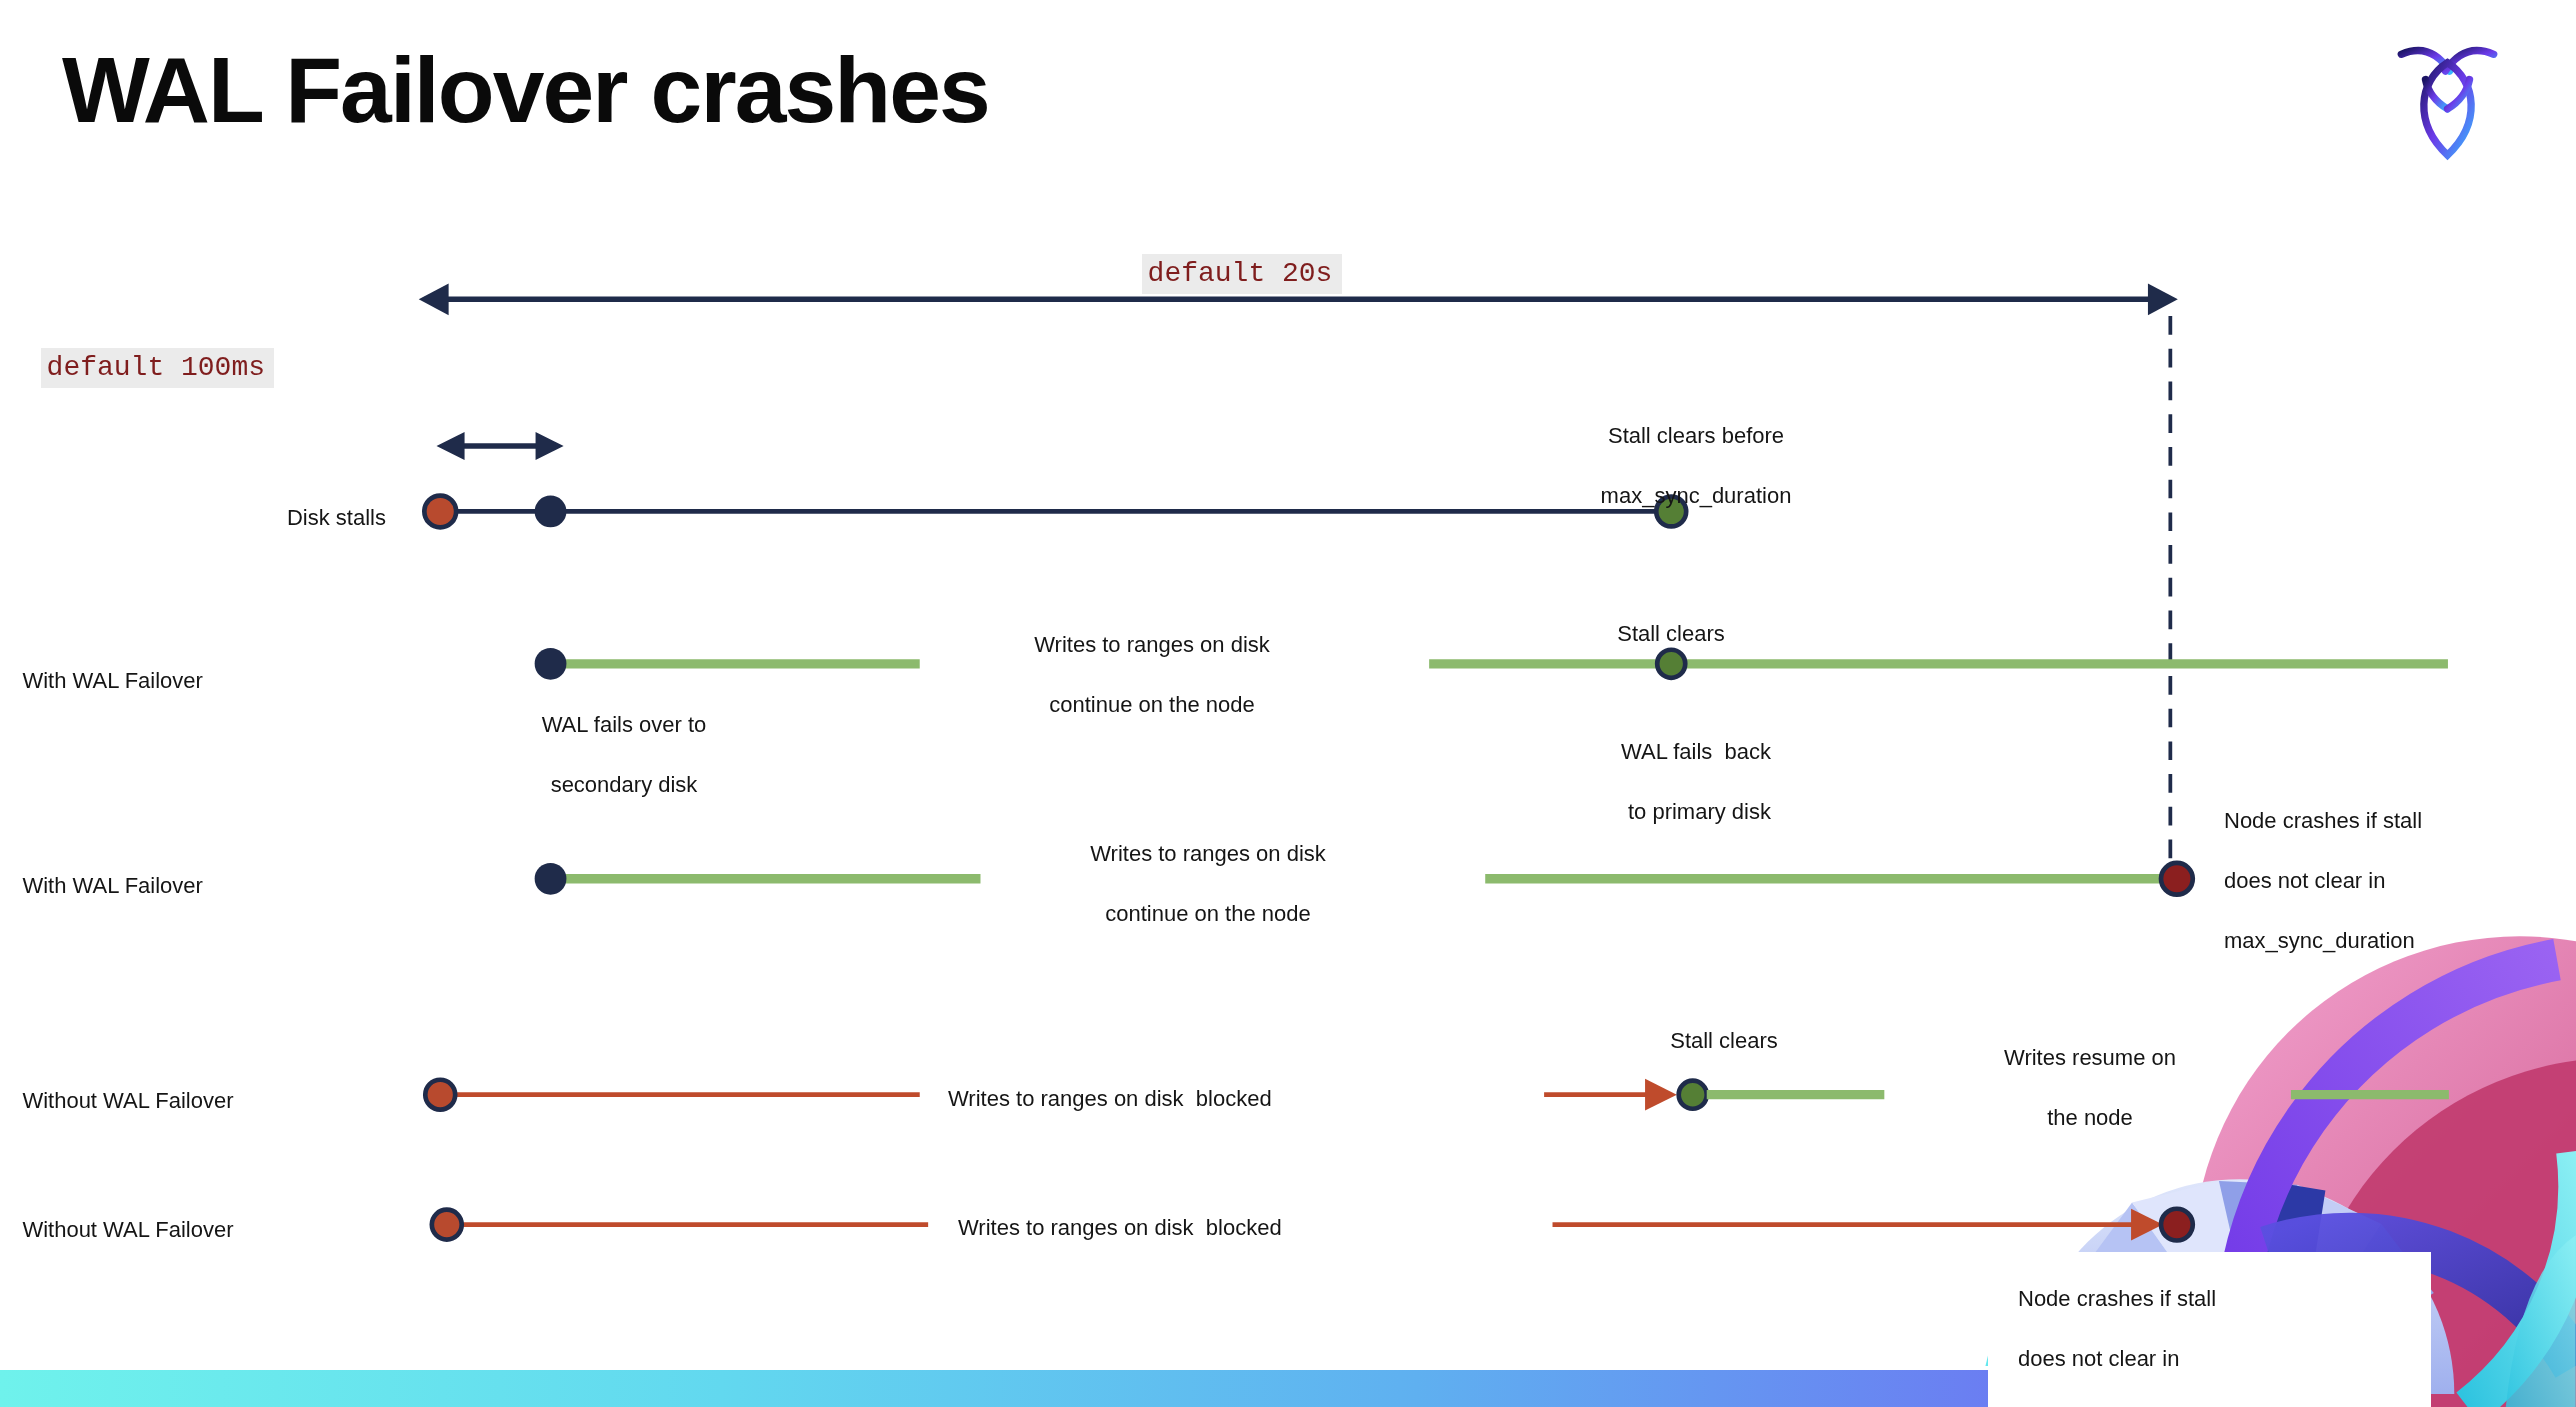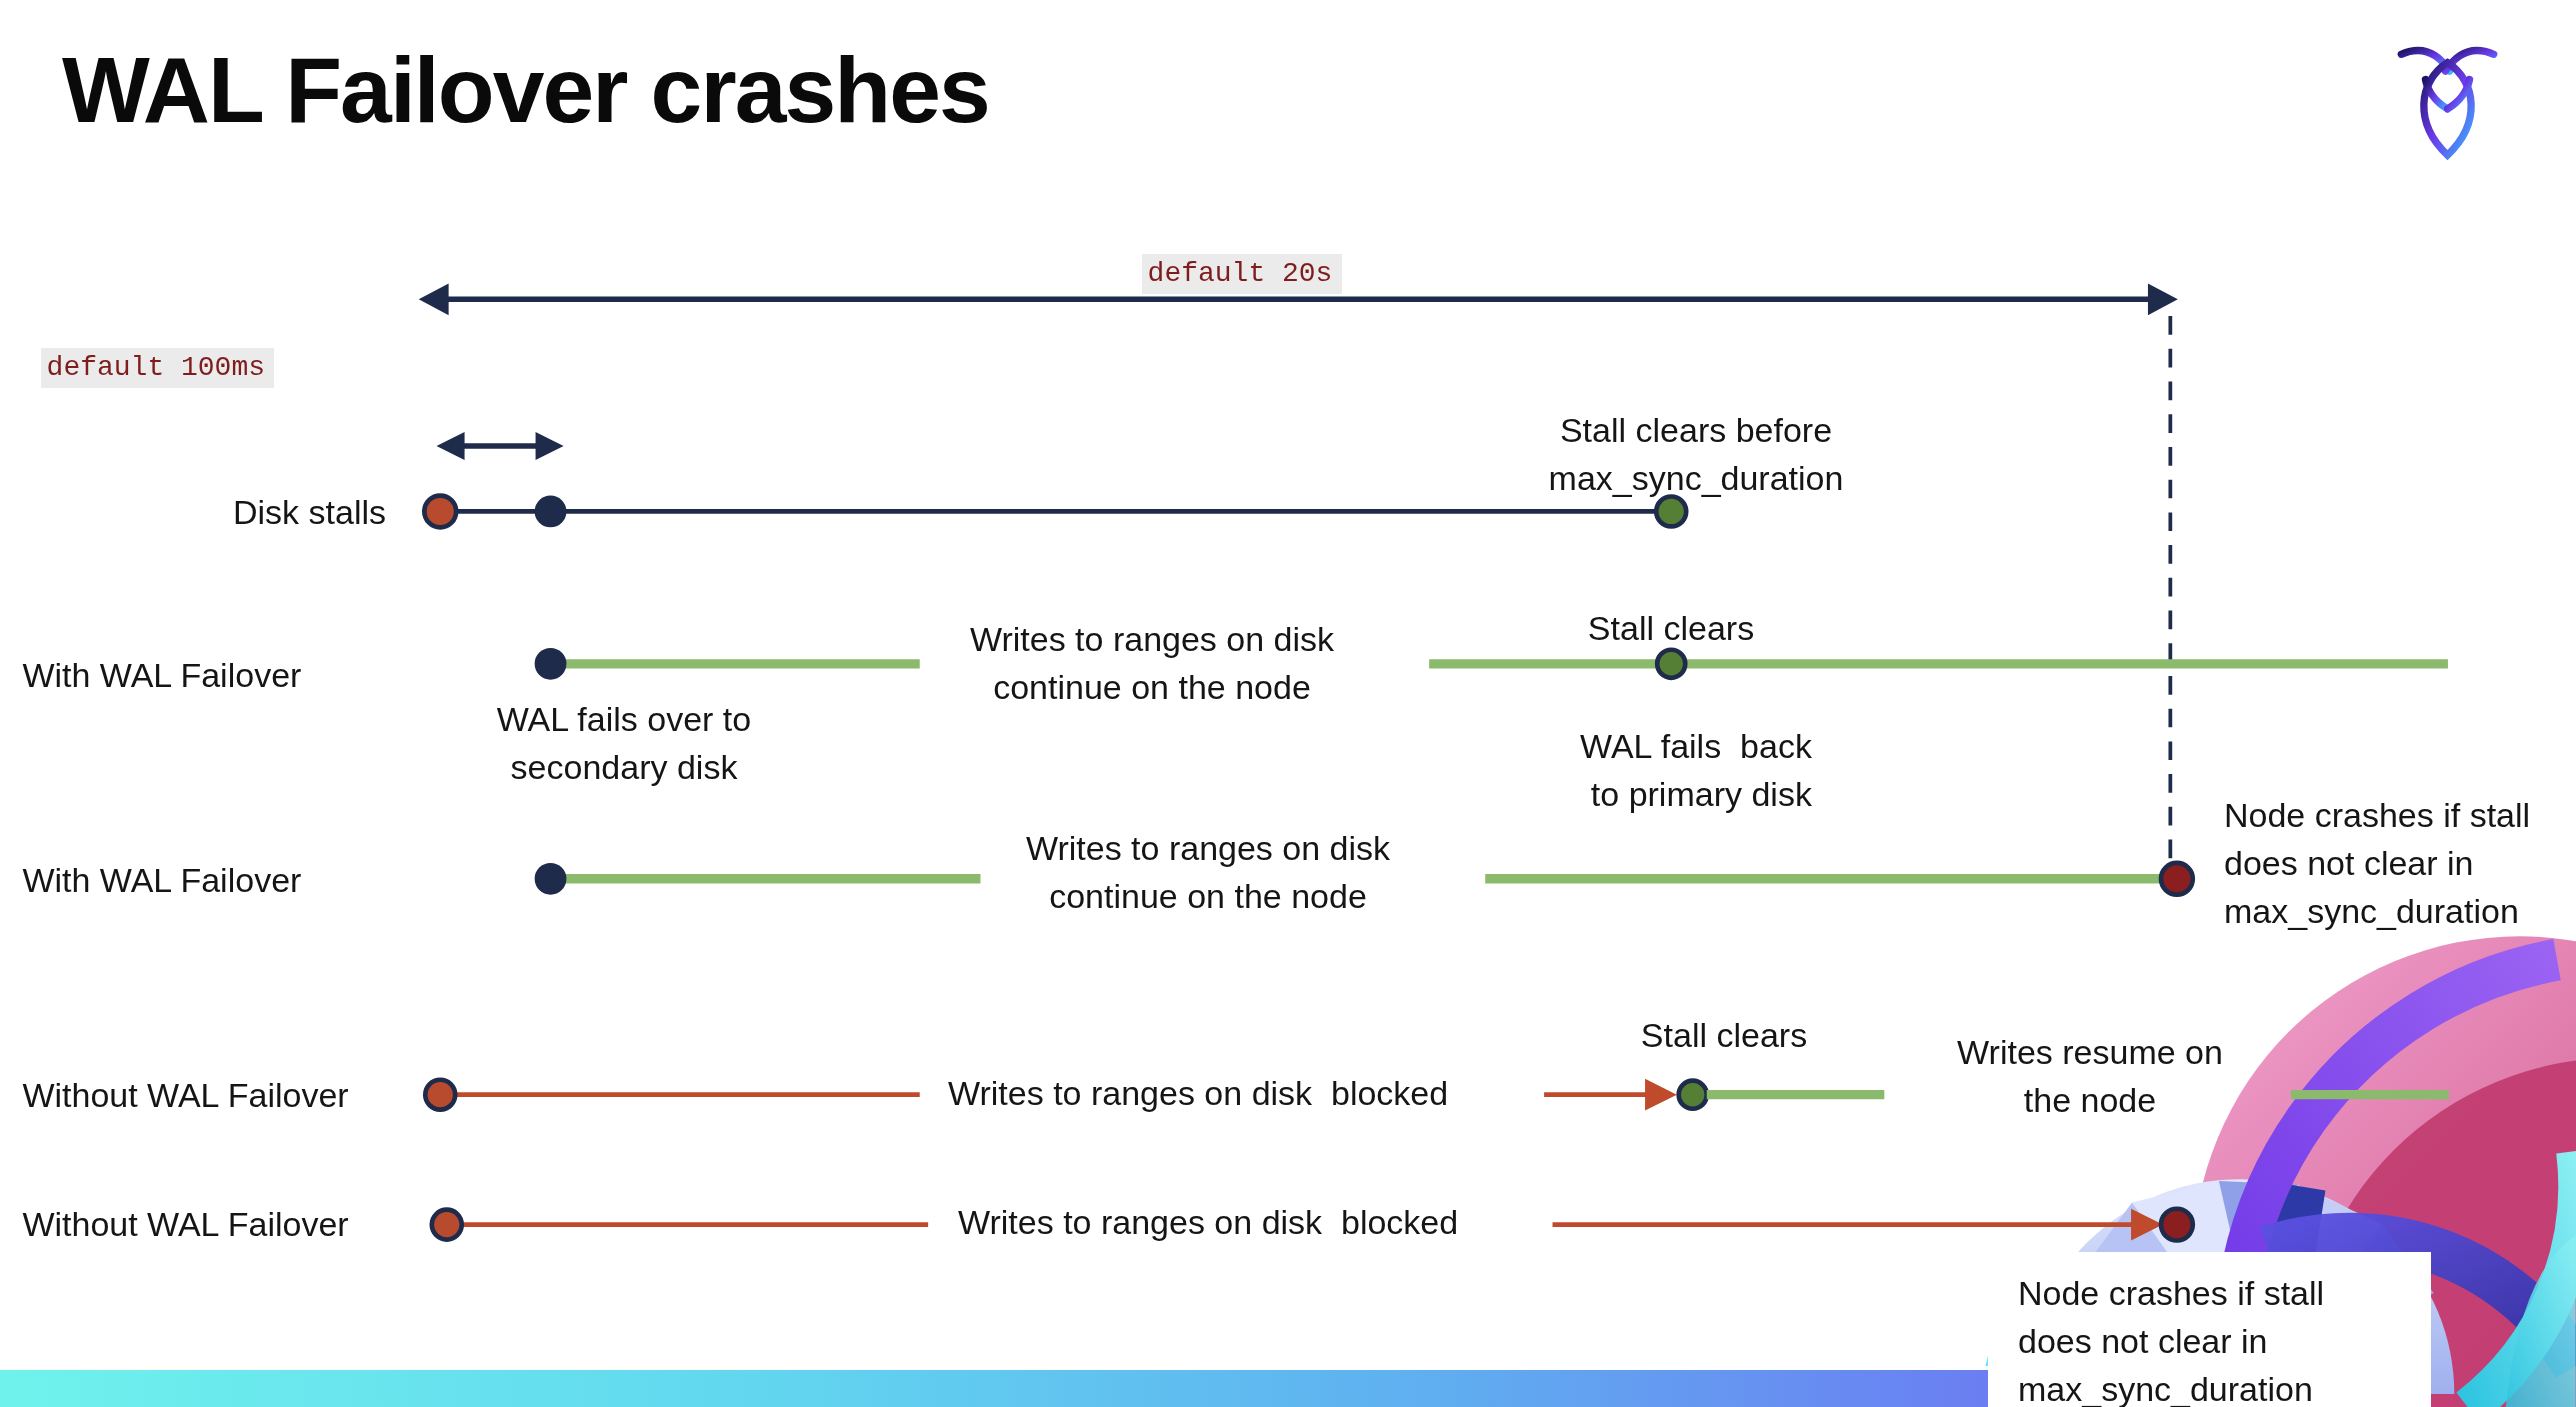--- a/index.html
+++ b/index.html
@@ -8,21 +8,21 @@
     background:#ffffff;
     font-family:"Liberation Sans","DejaVu Sans",sans-serif;
     color:#111111;
   }
   .abs{position:absolute;}
   .title{
     left:62px;top:37px;
     font-size:93px;font-weight:700;letter-spacing:-1.9px;color:#0a0a0a;
   }
   .lbl{
-    font-size:34px;line-height:48px;color:#151515;white-space:pre-wrap;
+    font-size:22px;line-height:60px;color:#151515;white-space:pre-wrap;
   }
   .center{transform:translateX(-50%);text-align:center;}
   .right{transform:translateX(-100%);text-align:right;}
   .code{
     font-family:"Liberation Mono","DejaVu Sans Mono",monospace;
     font-size:28px;line-height:34px;color:#7f1d1d;
   }
   .code span{
     display:table;background:#ebebeb;padding:2.8px 9.3px 3.7px 5.6px;margin-bottom:4.7px;
     white-space:pre;

